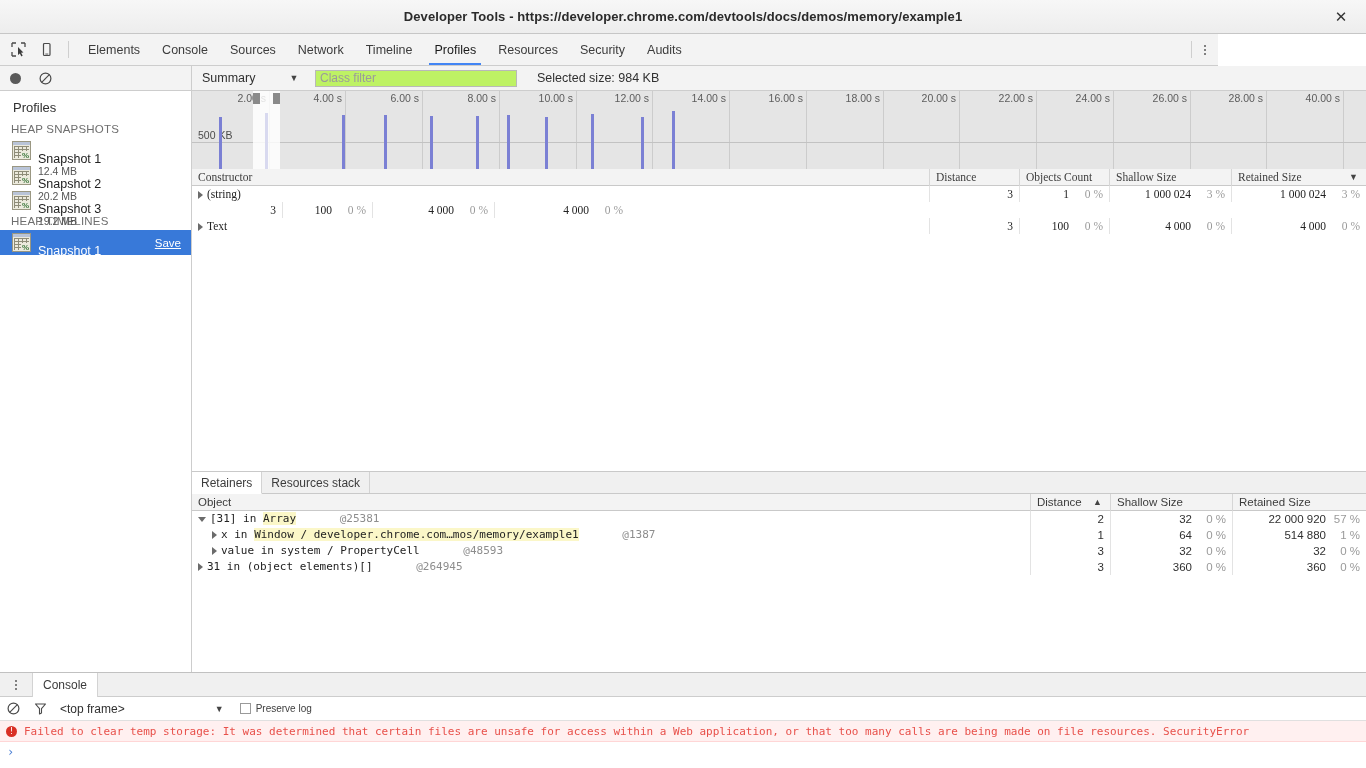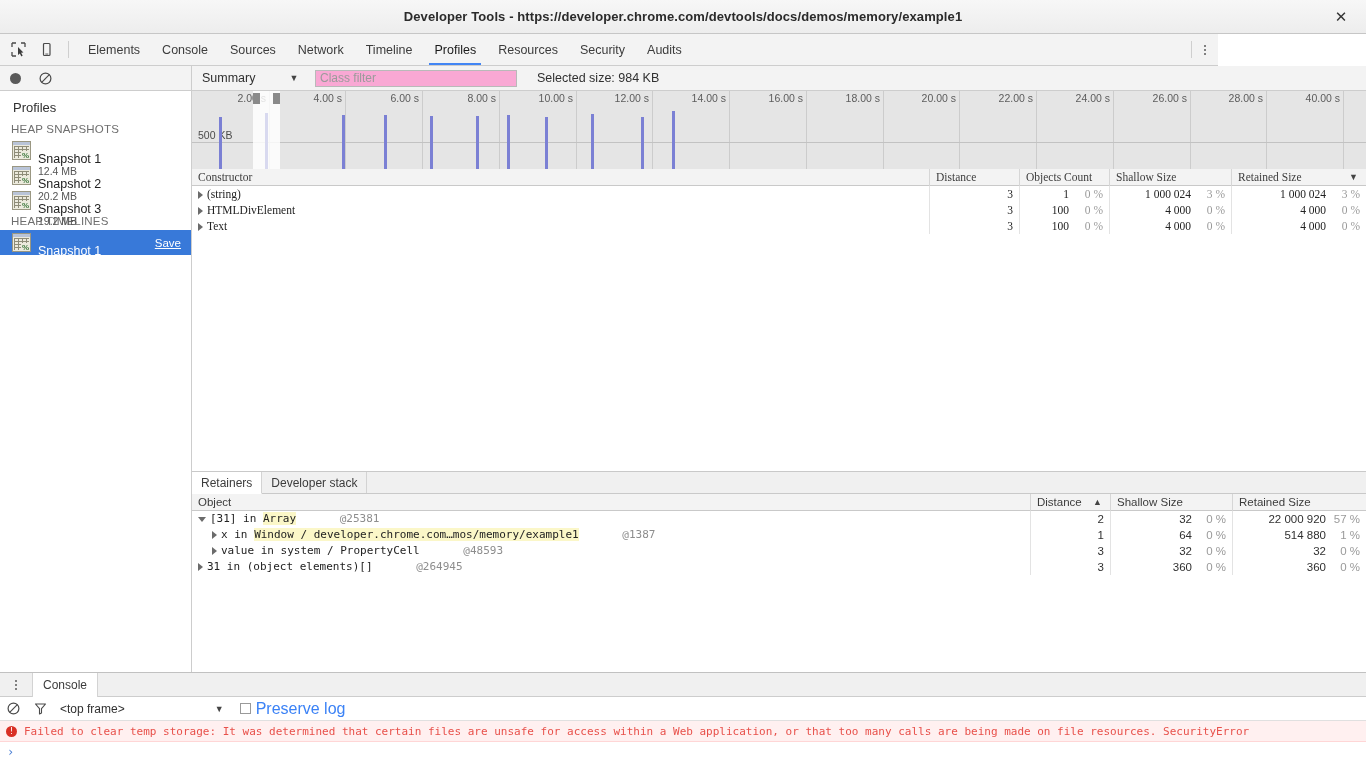--- a/index.html
+++ b/index.html
@@ -80,21 +80,21 @@
   #record-dot { width: 11px; height: 11px; border-radius: 50%; background: #5a5a5a; display:block; }
   #clear-btn { width: 30px; display:flex; align-items:center; justify-content:center; cursor:pointer; }
   #ptb-right { flex: 1; display: flex; align-items: center; padding-left: 10px; }
   #view-select {
     display: flex; align-items: center; cursor: pointer;
     font-size: 12.5px; color: #303030; min-width: 100px;
   }
   #view-select-caret { margin-left: 34px; font-size: 9px; color: #444; }
   #class-filter {
     width: 202px; height: 17px; margin-left: 13px;
-    border: 1px solid #b9b9b9; background: #f9a8d4;
+    border: 1px solid #b9b9b9; background: #bef264;
     font-family: "Liberation Sans", sans-serif; font-size: 12px;
     color: #303030; padding: 0 4px; outline: none;
   }
   #class-filter::placeholder { color: #9b9b9b; }
   #selected-size { margin-left: 20px; font-size: 12.5px; color: #303030; }
 
   
   #sidebar {
     position: absolute; left: 0; top: 91px; width: 192px; height: 581px;
     background: #fff; border-right: 1px solid #cdcdcd; overflow: hidden;
@@ -271,21 +271,21 @@
   #ctx-select {
     display: flex; align-items: center; font-size: 12px; color: #303030;
     margin-left: 6px; cursor: pointer;
   }
   #ctx-caret { margin-left: 90px; font-size: 9px; color: #444; }
   #preserve-wrap { display: flex; align-items: center; margin-left: 16px; cursor: pointer; }
   #preserve-box {
     width: 11px; height: 11px; border: 1px solid #9a9a9a; background: #fff;
     display: inline-block; margin-right: 5px;
   }
-  #preserve-label { font-size: 16px; color: #3b82f6; }
+  #preserve-label { font-size: 10px; color: #404040; }
   #console-messages { background: #fff; }
   #err-row {
     display: flex; align-items: center; height: 21px;
     background: #fff0f0; border-bottom: 1px solid #ffd6d6; padding-left: 6px;
   }
   #err-icon {
     width: 11px; height: 11px; border-radius: 50%; background: #d93025;
     color: #fff; font-size: 9px; line-height: 11px; text-align: center;
     flex: none; margin-right: 7px; font-family: "DejaVu Sans", sans-serif;
   }
@@ -501,40 +501,39 @@
 
   <div class="grow">
     <div class="gc c-ctor"><span class="disc"></span><span>(string)</span></div>
     <div class="gc c-dist num">3</div>
     <div class="gc c-objs num"><span class="val">1</span><span class="pct">0 %</span></div>
     <div class="gc c-shal num"><span class="val">1 000 024</span><span class="pct">3 %</span></div>
     <div class="gc c-ret num"><span class="val">1 000 024</span><span class="pct">3 %</span></div>
   </div>
 
   <div class="grow">
-    <div class="gc c-ctor"><span class="disc"></span><span>HTMLDivElement</span></div>
     <div class="gc c-dist num">3</div>
     <div class="gc c-objs num"><span class="val">100</span><span class="pct">0 %</span></div>
     <div class="gc c-shal num"><span class="val">4 000</span><span class="pct">0 %</span></div>
     <div class="gc c-ret num"><span class="val">4 000</span><span class="pct">0 %</span></div>
   </div>
 
   <div class="grow">
     <div class="gc c-ctor"><span class="disc"></span><span>Text</span></div>
     <div class="gc c-dist num">3</div>
     <div class="gc c-objs num"><span class="val">100</span><span class="pct">0 %</span></div>
     <div class="gc c-shal num"><span class="val">4 000</span><span class="pct">0 %</span></div>
     <div class="gc c-ret num"><span class="val">4 000</span><span class="pct">0 %</span></div>
   </div>
 </div>
 
 <div id="retainers">
   <div id="ret-tabs">
     <div class="rtab active">Retainers</div>
-    <div class="rtab">Developer stack</div>
+    <div class="rtab">Resources stack</div>
   </div>
   <div id="ret-head">
     <div class="gh r-obj">Object</div>
     <div class="gh r-dist">
       <span>Distance</span>
       <span class="sortarrow">▲</span>
     </div>
     <div class="gh r-shal">Shallow Size</div>
     <div class="gh r-ret">Retained Size</div>
   </div>

